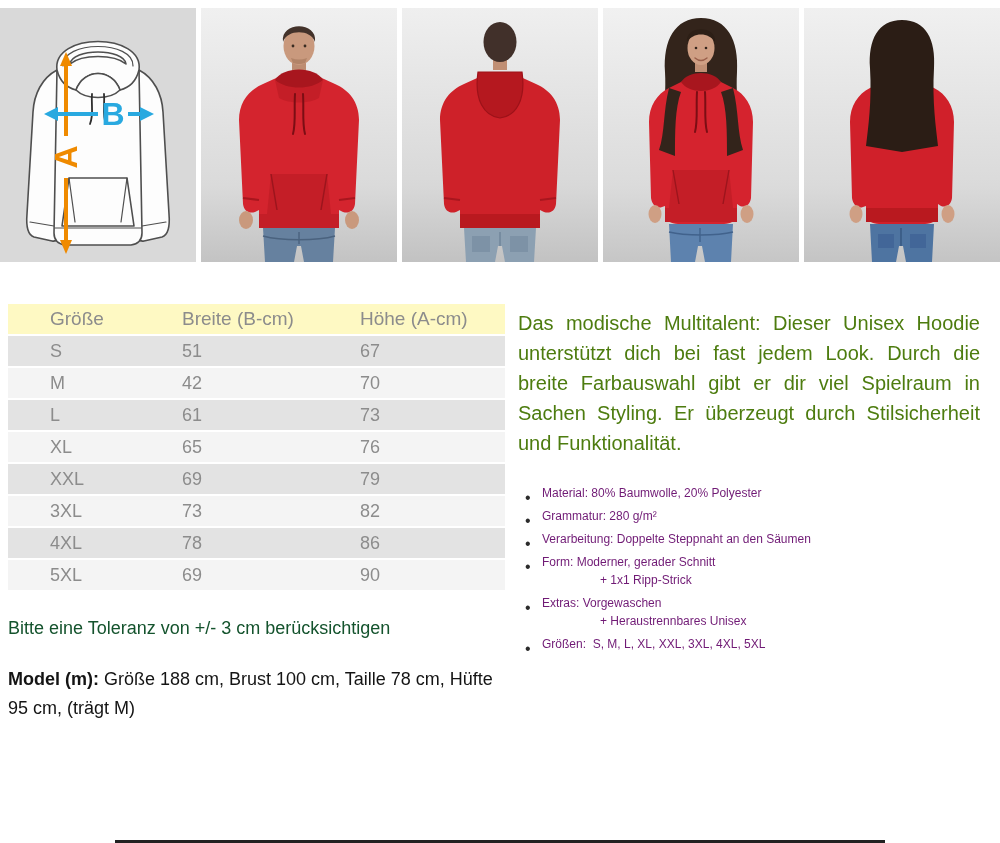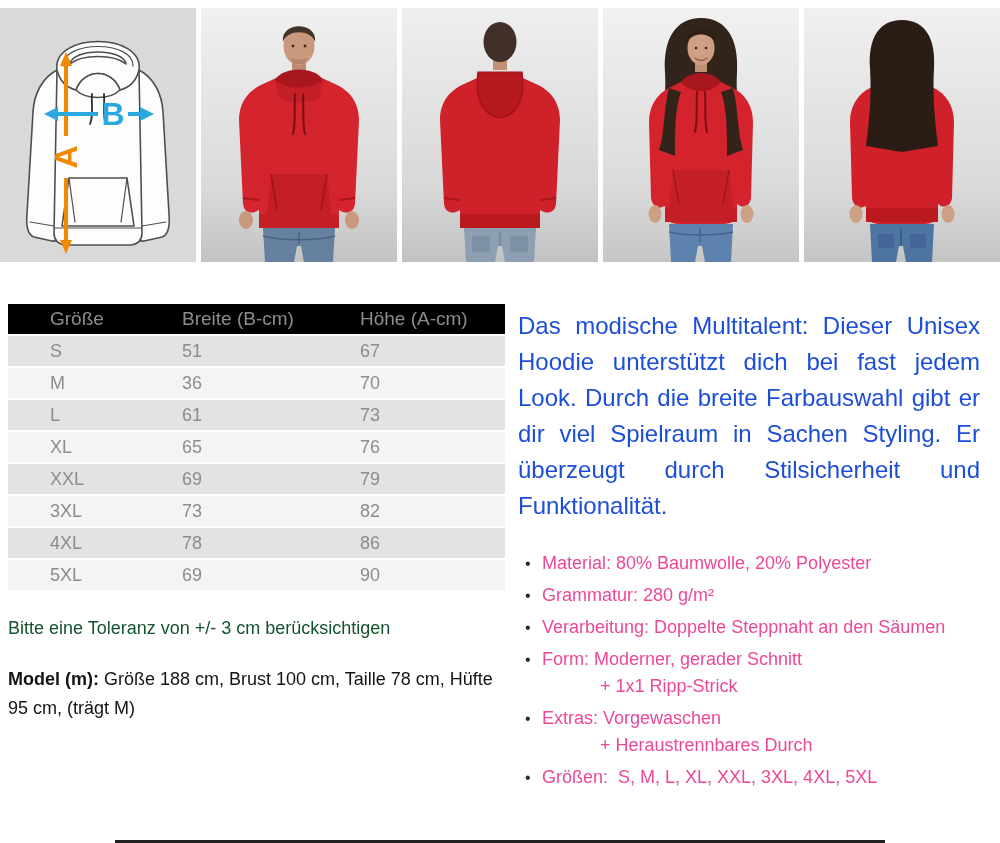--- a/index.html
+++ b/index.html
@@ -8,34 +8,34 @@
   
   .gallery{display:flex;gap:5px;padding-top:8px;height:254px;}
   .tile{width:196px;height:254px;flex:0 0 196px;overflow:hidden;}
   .tile svg{display:block;width:196px;height:254px;}
   
   .columns{display:flex;margin-top:42px;padding-left:8px;}
   .col-left{width:497px;flex:0 0 497px;}
   .col-right{width:462px;margin-left:13px;}
   
   table.sizes{width:100%;border-collapse:collapse;table-layout:fixed;}
-  table.sizes th{font-weight:400;font-size:19px;color:#8c8c8c;text-align:left;background:#000000;}
+  table.sizes th{font-weight:400;font-size:19px;color:#8c8c8c;text-align:left;background:#fef9c3;}
   table.sizes td{font-size:18px;color:#8c8c8c;}
   table.sizes th,table.sizes td{height:30px;padding:0;border-bottom:2px solid #fff;vertical-align:middle;}
   table.sizes th:first-child,table.sizes td:first-child{padding-left:42px;width:132px;}
   table.sizes th:nth-child(2),table.sizes td:nth-child(2){width:178px;}
   tr.row-dark td{background:#e3e3e3;}
   tr.row-light td{background:#f4f4f4;}
   
   .tolerance{margin-top:26px;font-size:18px;color:#14532d;}
   .model{margin:26px 10px 0 0;font-size:18px;line-height:1.6;color:#141414;}
   .model b{font-weight:700;}
   
-  .intro{margin:4px 0 0 0;font-size:24px;line-height:1.5;text-align:justify;color:#1d4ed8;}
-  ul.features{list-style:none;margin:26px 0 0 0;padding:0 0 0 24px;font-size:18px;line-height:1.5;color:#ec4899;}
+  .intro{margin:4px 0 0 0;font-size:20px;line-height:1.5;text-align:justify;color:#4d7c0f;}
+  ul.features{list-style:none;margin:26px 0 0 0;padding:0 0 0 24px;font-size:12px;line-height:1.5;color:#701a75;}
   ul.features li{position:relative;margin-bottom:5px;}
   ul.features li::before{content:"\2022";position:absolute;left:-17px;top:2px;font-size:16px;color:#2b2b2b;}
   .feature-text{white-space:pre-wrap;}
   .extra{padding-left:58px;}
   
   .bottom-rule{position:absolute;left:115px;right:115px;bottom:0;height:3px;background:#222;}
 </style>
 </head>
 <body>
 
@@ -199,21 +199,21 @@
           </tr>
         </thead>
         <tbody>
             <tr class="row-dark">
               <td>S</td>
               <td>51</td>
               <td>67</td>
             </tr>
             <tr class="row-light">
               <td>M</td>
-              <td>36</td>
+              <td>42</td>
               <td>70</td>
             </tr>
             <tr class="row-dark">
               <td>L</td>
               <td>61</td>
               <td>73</td>
             </tr>
             <tr class="row-light">
               <td>XL</td>
               <td>65</td>
@@ -248,20 +248,20 @@
 
     </div>
 
     <div class="col-right">
       <p class="intro">Das modische Multitalent: Dieser Unisex Hoodie unterstützt dich bei fast jedem Look. Durch die breite Farbauswahl gibt er dir viel Spielraum in Sachen Styling. Er überzeugt durch Stilsicherheit und Funktionalität.</p>
       <ul class="features">
           <li><span class="feature-text">Material: 80% Baumwolle, 20% Polyester</span></li>
           <li><span class="feature-text">Grammatur: 280 g/m²</span></li>
           <li><span class="feature-text">Verarbeitung: Doppelte Steppnaht an den Säumen</span></li>
           <li><span class="feature-text">Form: Moderner, gerader Schnitt</span><div class="extra">+ 1x1 Ripp-Strick</div></li>
-          <li><span class="feature-text">Extras: Vorgewaschen</span><div class="extra">+ Heraustrennbares Durch</div></li>
+          <li><span class="feature-text">Extras: Vorgewaschen</span><div class="extra">+ Heraustrennbares Unisex</div></li>
           <li><span class="feature-text">Größen:  S, M, L, XL, XXL, 3XL, 4XL, 5XL</span></li>
         </ul>
     </div>
   </div>
 
   <div class="bottom-rule"></div>
 </div>
 
 </body></html>

